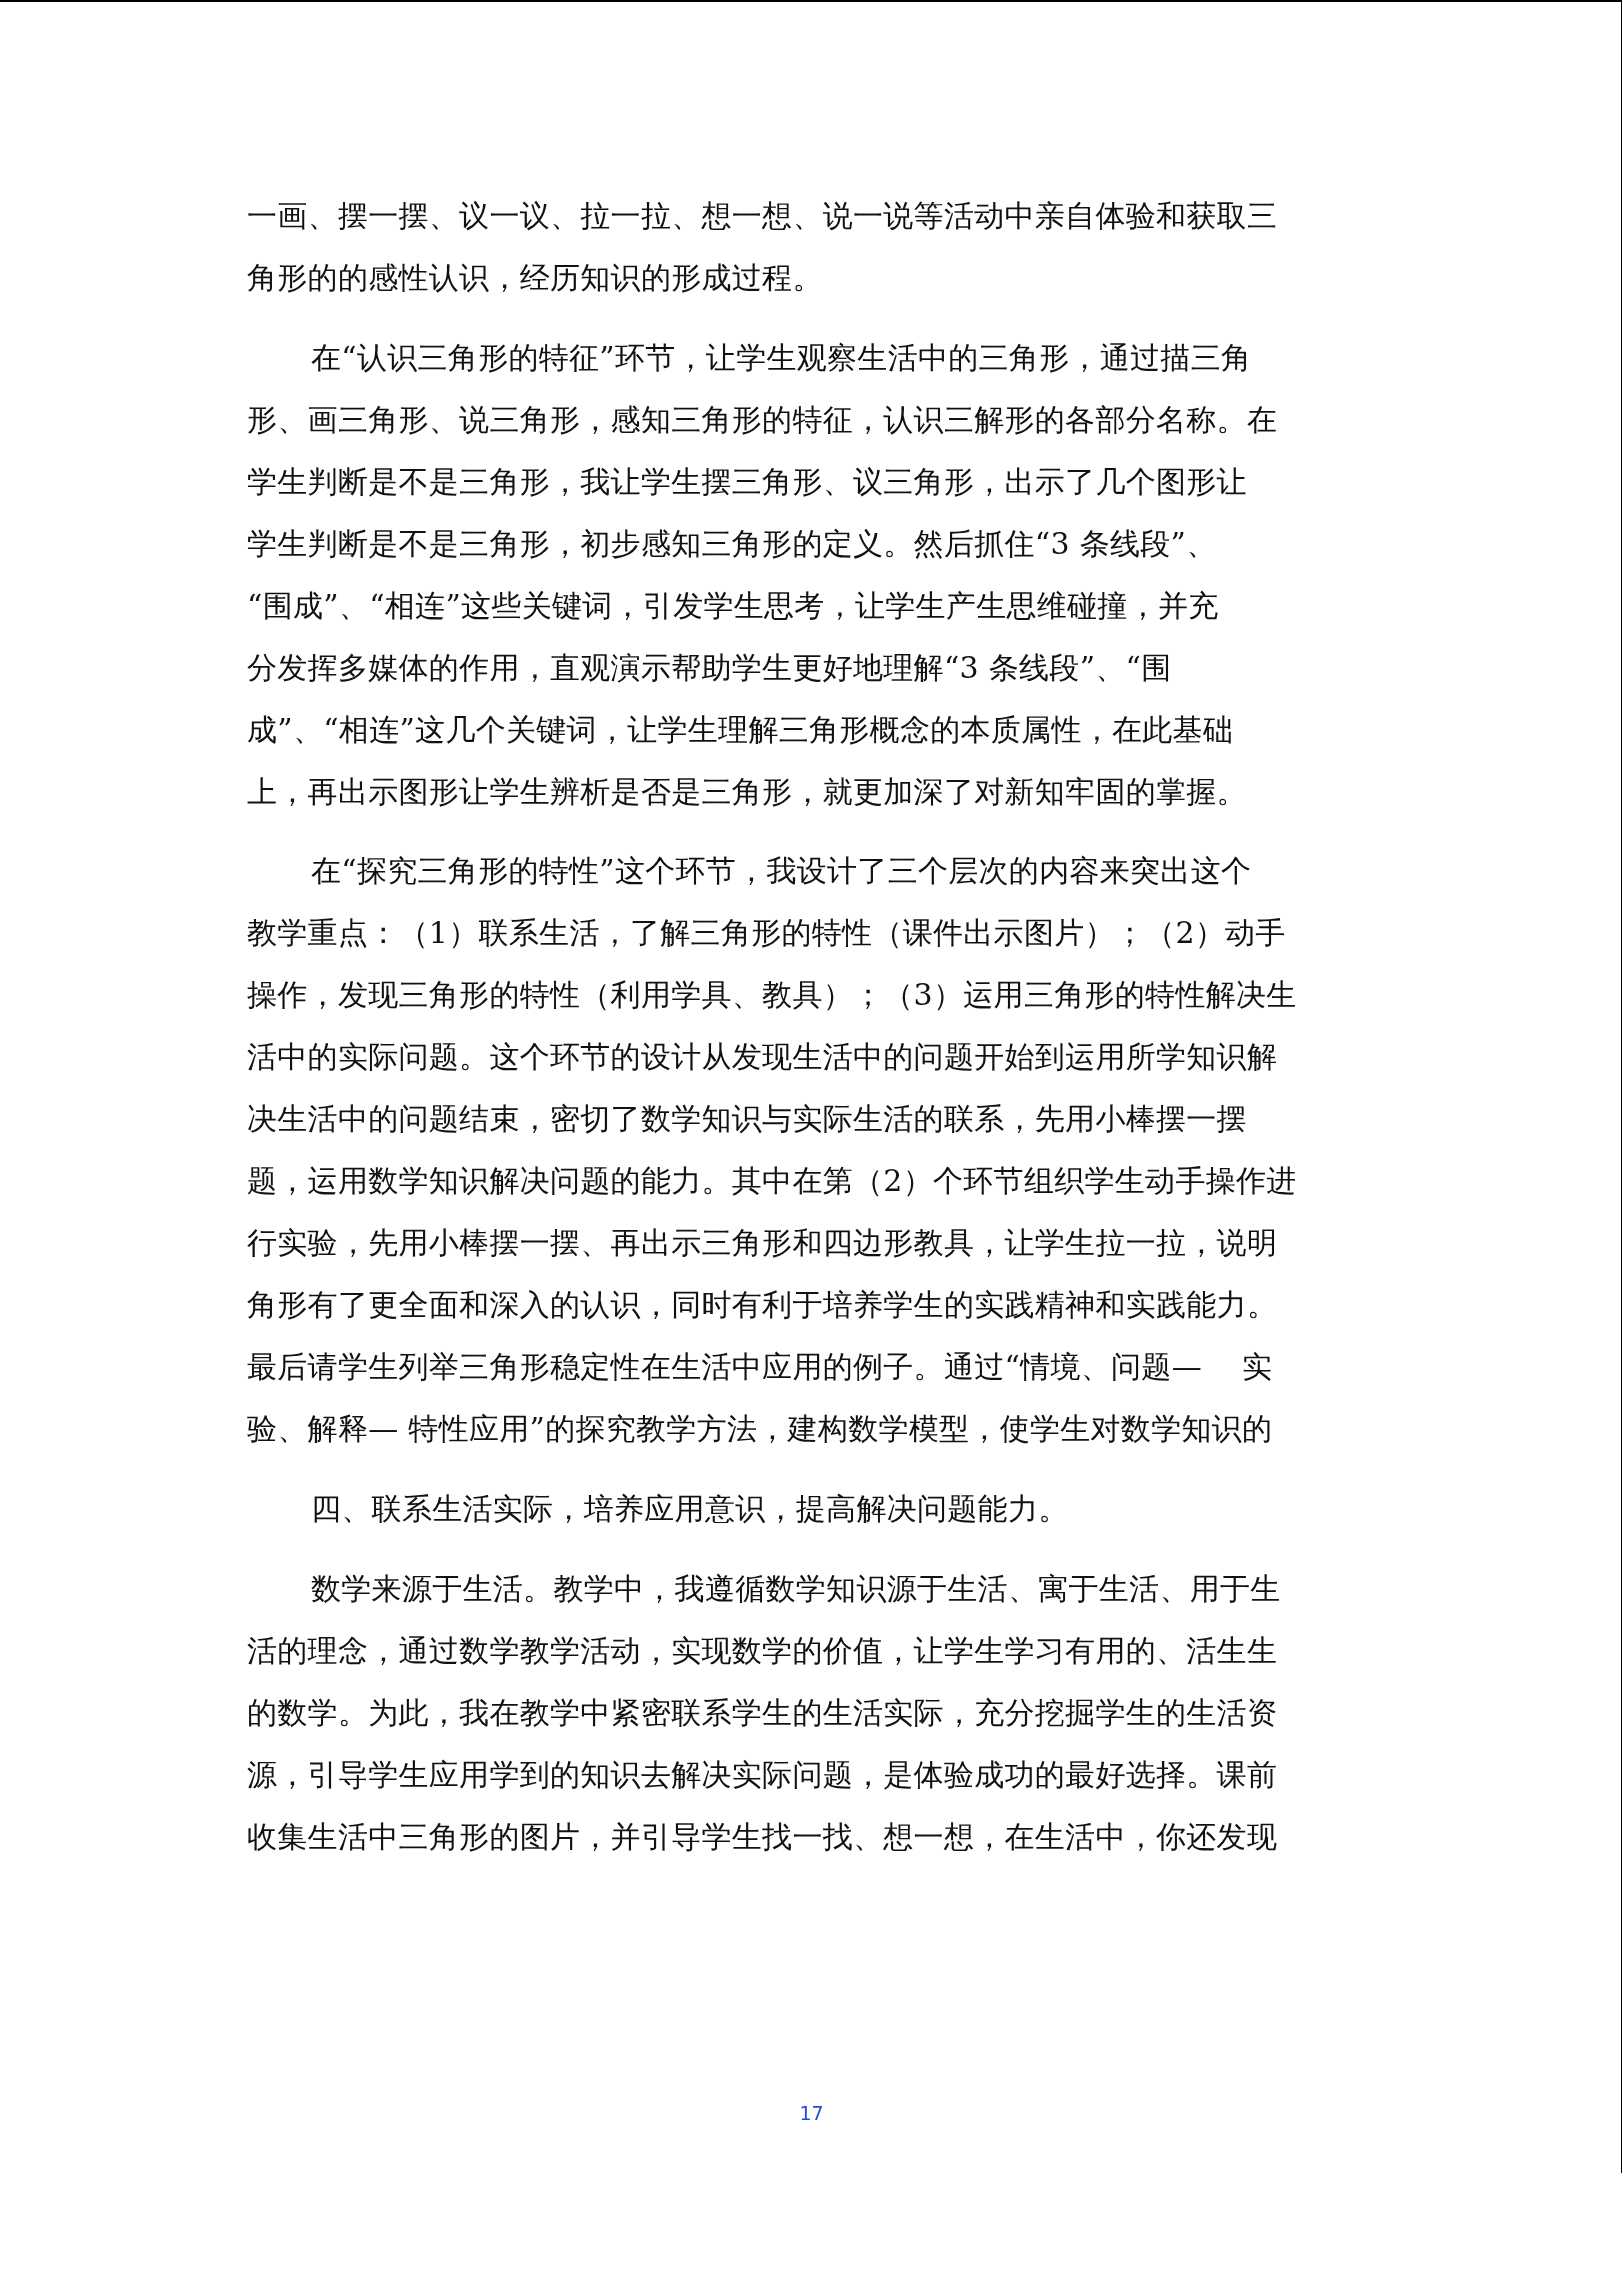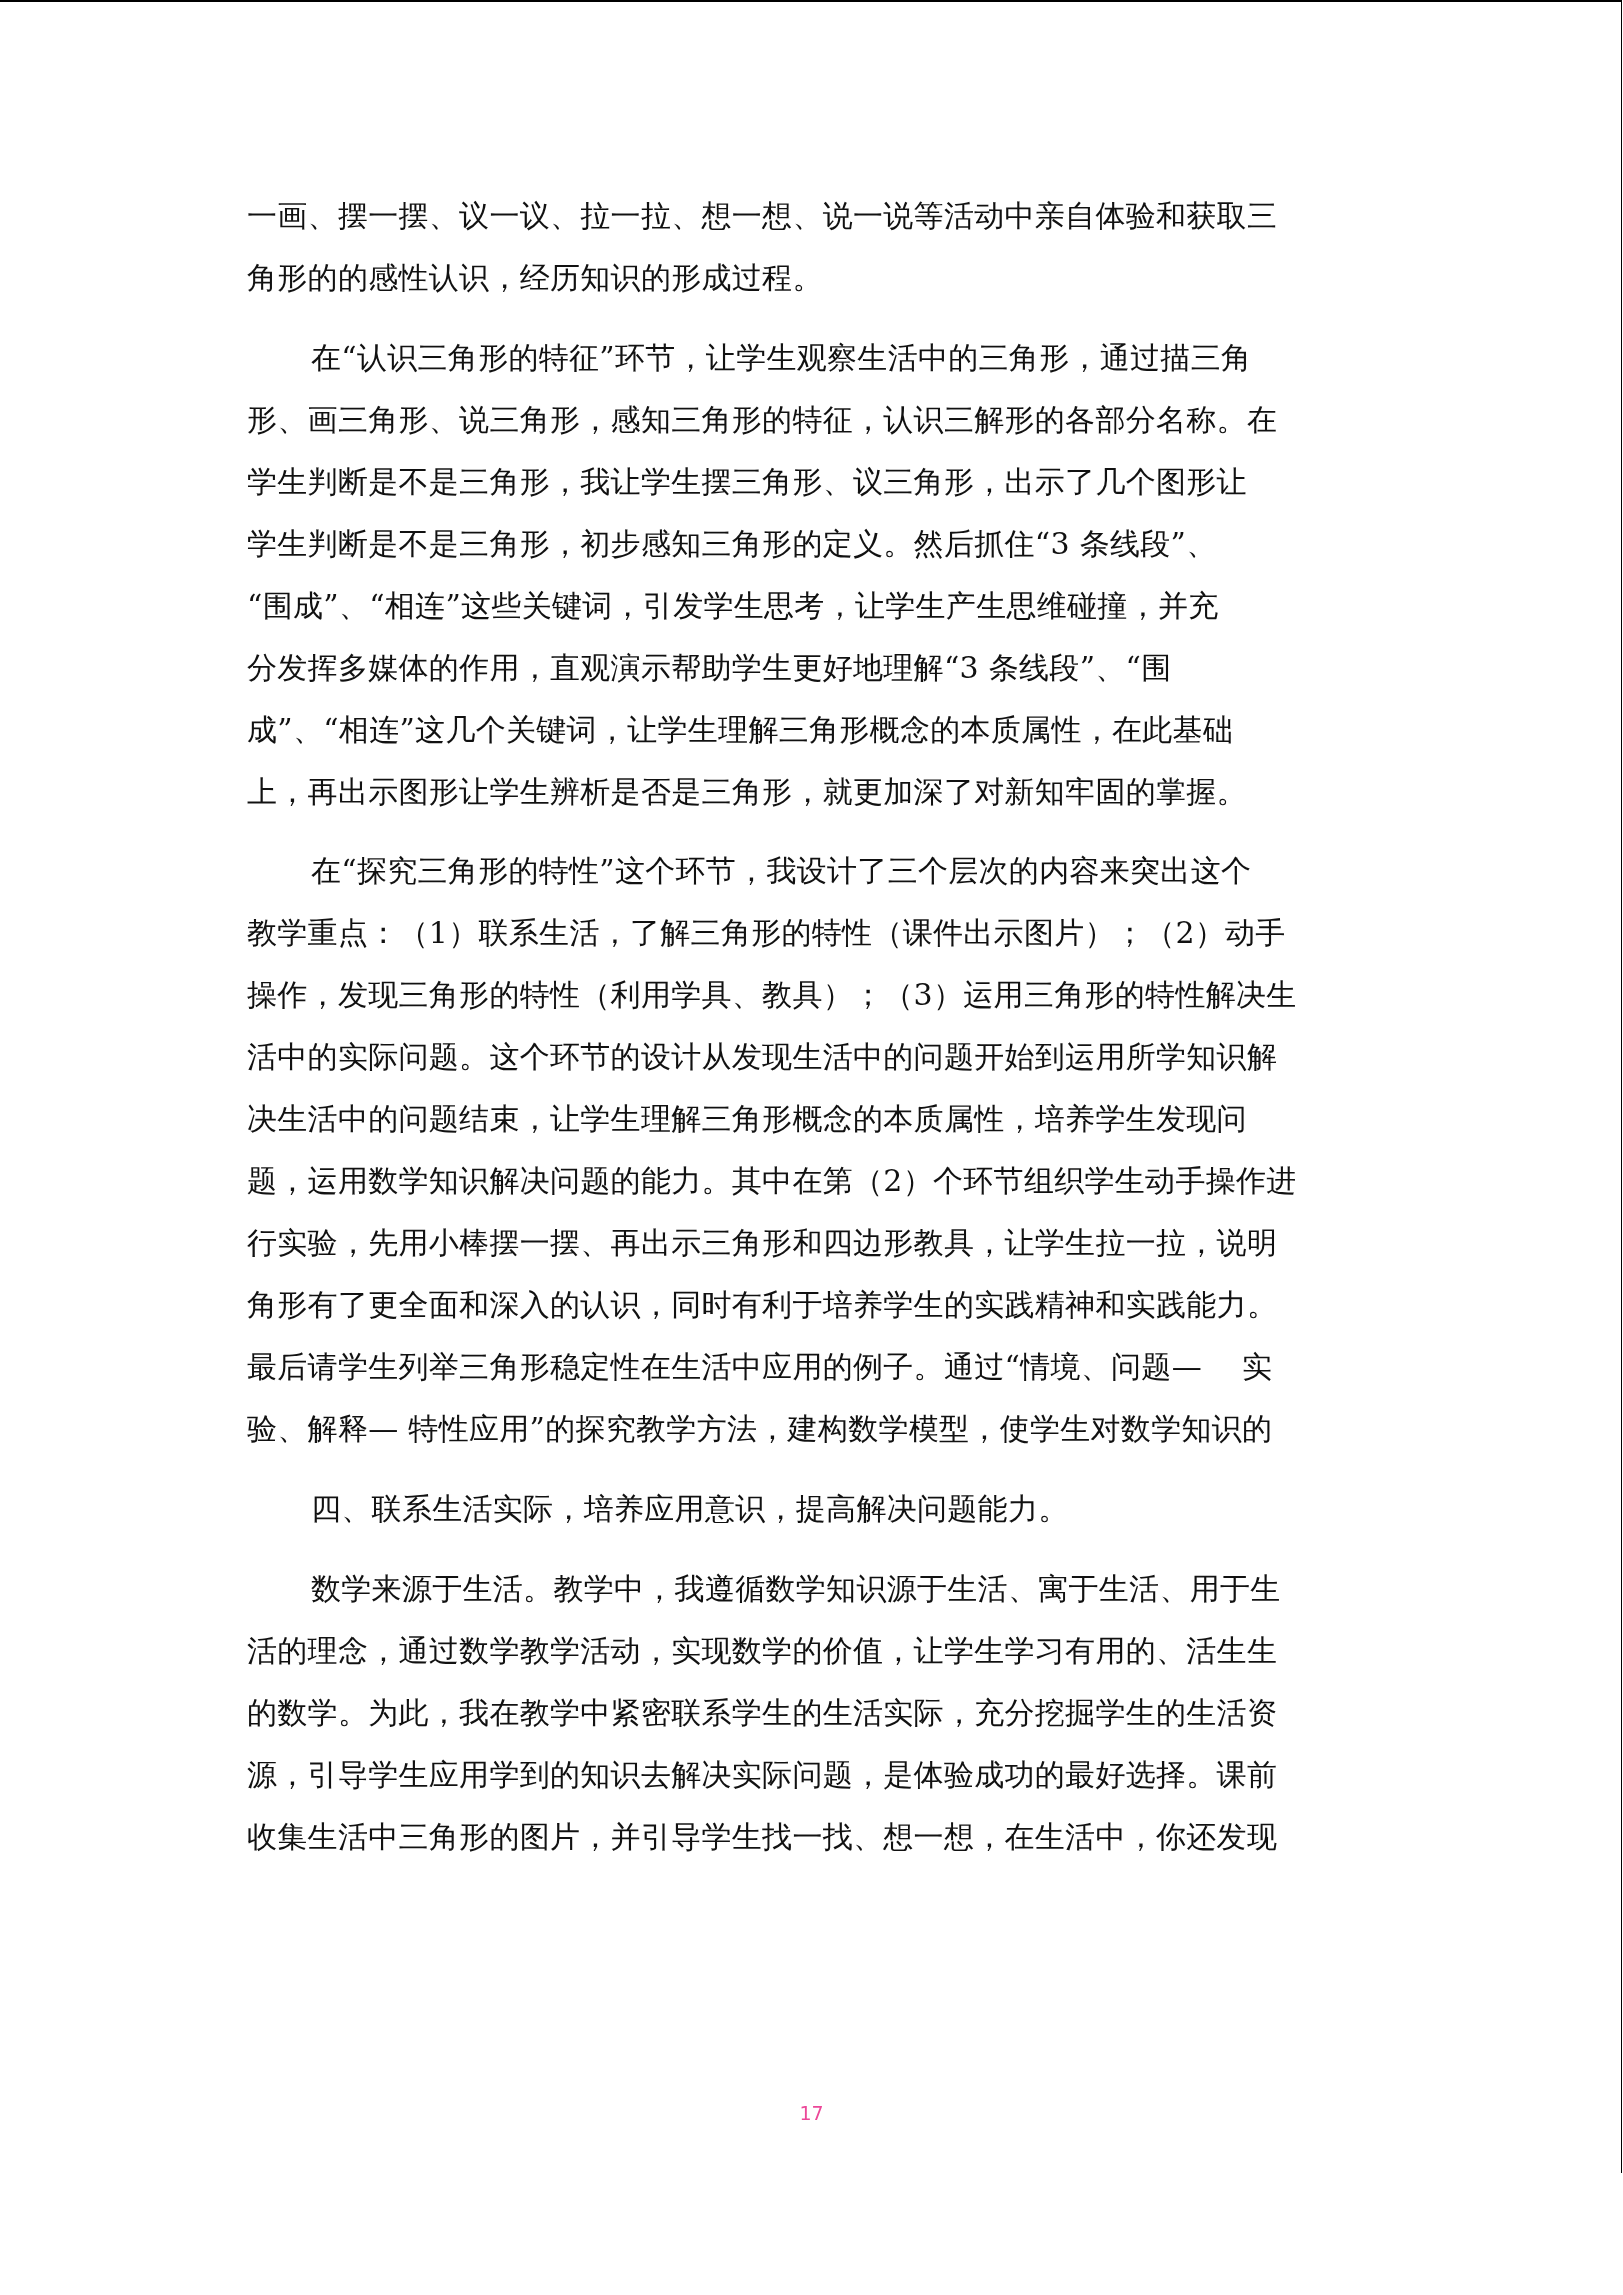--- a/index.html
+++ b/index.html
@@ -54,21 +54,21 @@
       text-indent: 64px;
     }
     .page-number {
       position: absolute;
       top: 2100px;
       left: 0;
       width: 1623px;
       text-align: center;
       font-family: "DejaVu Sans", "Liberation Sans", sans-serif;
       font-size: 19px;
-      color: #ec4899;
+      color: #1d4ed8;
     }
   </style>
 </head>
 <body>
 
 <div class="page">
   <div class="content">
 
     <p class="para">
       <span class="line">一画、摆一摆、议一议、拉一拉、想一想、说一说等活动中亲自体验和获取三</span>
@@ -84,21 +84,21 @@
       <span class="line">分发挥多媒体的作用，直观演示帮助学生更好地理解“3 条线段”、“围</span>
       <span class="line">成”、“相连”这几个关键词，让学生理解三角形概念的本质属性，在此基础</span>
       <span class="line">上，再出示图形让学生辨析是否是三角形，就更加深了对新知牢固的掌握。</span>
     </p>
 
     <p class="para">
       <span class="line" style="padding-left:64px">在“探究三角形的特性”这个环节，我设计了三个层次的内容来突出这个</span>
       <span class="line">教学重点：（1）联系生活，了解三角形的特性（课件出示图片）；（2）动手</span>
       <span class="line">操作，发现三角形的特性（利用学具、教具）；（3）运用三角形的特性解决生</span>
       <span class="line">活中的实际问题。这个环节的设计从发现生活中的问题开始到运用所学知识解</span>
-      <span class="line">决生活中的问题结束，让学生理解三角形概念的本质属性，培养学生发现问</span>
+      <span class="line">决生活中的问题结束，密切了数学知识与实际生活的联系，先用小棒摆一摆</span>
       <span class="line">题，运用数学知识解决问题的能力。其中在第（2）个环节组织学生动手操作进</span>
       <span class="line">行实验，先用小棒摆一摆、再出示三角形和四边形教具，让学生拉一拉，说明</span>
       <span class="line">角形有了更全面和深入的认识，同时有利于培养学生的实践精神和实践能力。</span>
       <span class="line">最后请学生列举三角形稳定性在生活中应用的例子。通过“情境、问题—　 实</span>
       <span class="line">验、解释—  特性应用”的探究教学方法，建构数学模型，使学生对数学知识的</span>
     </p>
 
     <p class="para">
       <span class="line heading" style="text-indent:0;padding-left:64px;font-weight:normal">四、联系生活实际，培养应用意识，提高解决问题能力。</span>
     </p>

